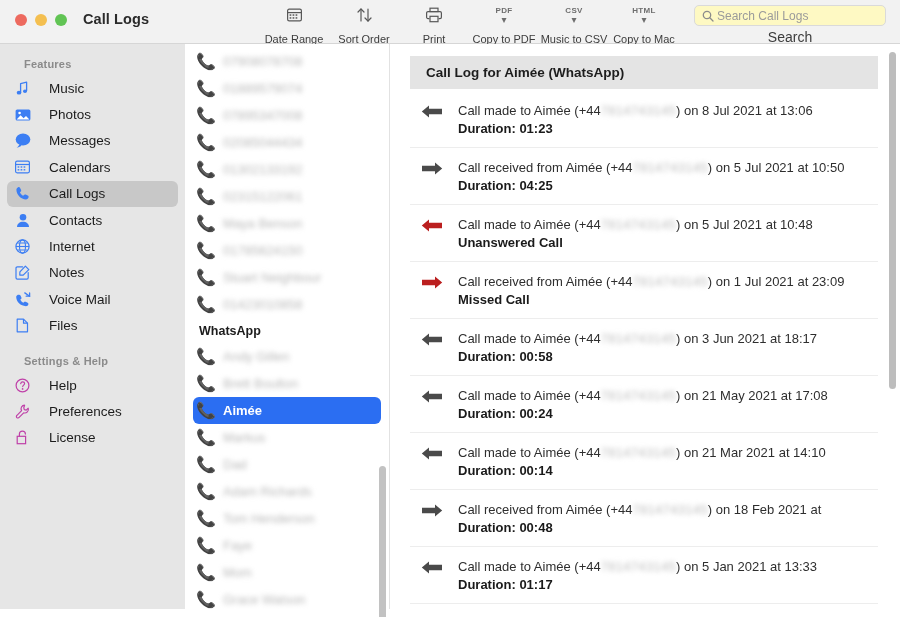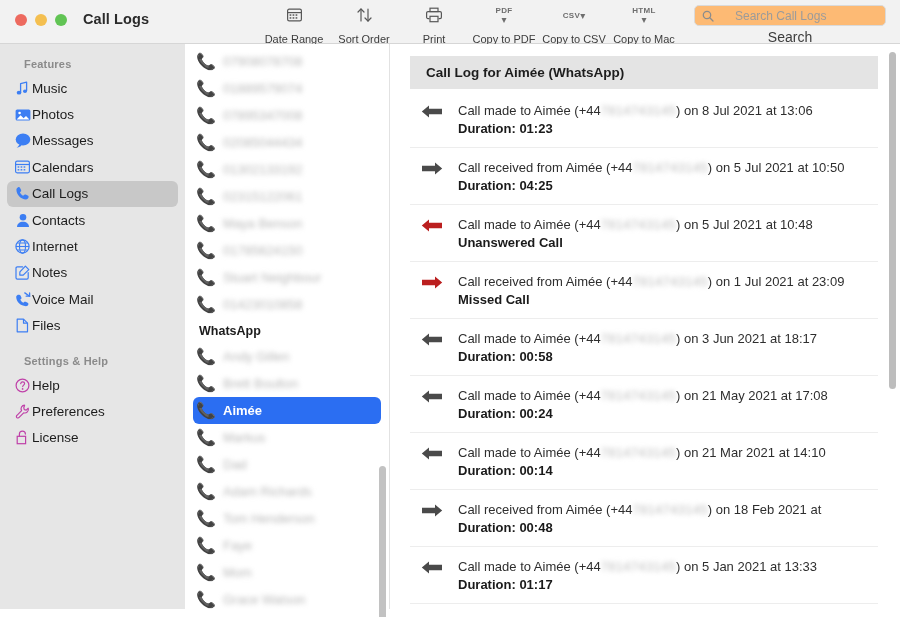--- a/index.html
+++ b/index.html
@@ -42,22 +42,22 @@
     color: #585858;
   }
   .tool-item .tlabel { font-size: 11px; color: #3c3c3c; white-space: nowrap; }
 
   .badge-txt { font-size: 8px; font-weight: bold; color: #6e6e6e; letter-spacing: .3px; line-height: 8px; }
   .chev { font-size: 10px; line-height: 8px; color: #6e6e6e; margin-top: 1px; }
 
   .search-group { position: absolute; top: 0; right: 14px; display: flex; flex-direction: column; align-items: center; padding-top: 5px; }
   .search-box {
     width: 192px; height: 21px; border-radius: 5px;
-    background: #fdba74; border: 1px solid #dadada;
-    display: flex; align-items: center; gap: 21px; padding: 0 7px;
+    background: #fef9c3; border: 1px solid #dadada;
+    display: flex; align-items: center; gap: 3px; padding: 0 7px;
   }
   .search-box .mag { color: #8c8c8c; display: flex; }
   .search-box input {
     border: none; outline: none; background: transparent;
     font-family: "Liberation Sans", sans-serif; font-size: 12px; color: #333;
     width: 100%;
   }
   .search-box input::placeholder { color: #9b9b9b; }
   .search-group .tlabel { font-size: 14px; color: #3c3c3c; margin-top: 3px; }
 
@@ -68,21 +68,21 @@
   .sidebar {
     width: 185px; flex: 0 0 185px;
     background: #e6e6e6;
     padding-top: 10px; overflow: hidden;
   }
   .side-head {
     font-size: 11px; font-weight: bold; color: #8b8b8b;
     padding: 4px 0 5px 24px; letter-spacing: .2px;
   }
   .side-item {
-    display: flex; align-items: center; gap: 1px;
+    display: flex; align-items: center; gap: 18px;
     height: 26.4px; margin: 0 7px; padding-left: 7px;
     border-radius: 6px; cursor: default;
   }
   .side-item.sel { background: #c8c8c8; }
   .side-item .si-ic { width: 17px; display: flex; align-items: center; justify-content: center; color: #3c7ef3; }
   .side-item.purple .si-ic { color: #bf40a8; }
   .side-item .si-lb { font-size: 13.5px; color: #1c1c1c; }
   .side-gap { height: 12px; }
 
   
@@ -187,26 +187,26 @@
           <span style="display:flex;flex-direction:column;align-items:center;">
             <span class="badge-txt">PDF</span>
             <span class="chev">▾</span>
           </span>
         </span>
         <span class="tlabel">Copy to PDF</span>
       </div>
 
       <div class="tool-item">
         <span class="glyph">
-          <span style="display:flex;flex-direction:row;align-items:flex-end;">
+          <span style="display:flex;flex-direction:column;align-items:center;">
             <span class="badge-txt">CSV</span>
             <span class="chev">▾</span>
           </span>
         </span>
-        <span class="tlabel">Copy to CSV</span>
+        <span class="tlabel">Music to CSV</span>
       </div>
 
       <div class="tool-item">
         <span class="glyph">
           <span style="display:flex;flex-direction:column;align-items:center;">
             <span class="badge-txt">HTML</span>
             <span class="chev">▾</span>
           </span>
         </span>
         <span class="tlabel">Copy to Mac</span>

